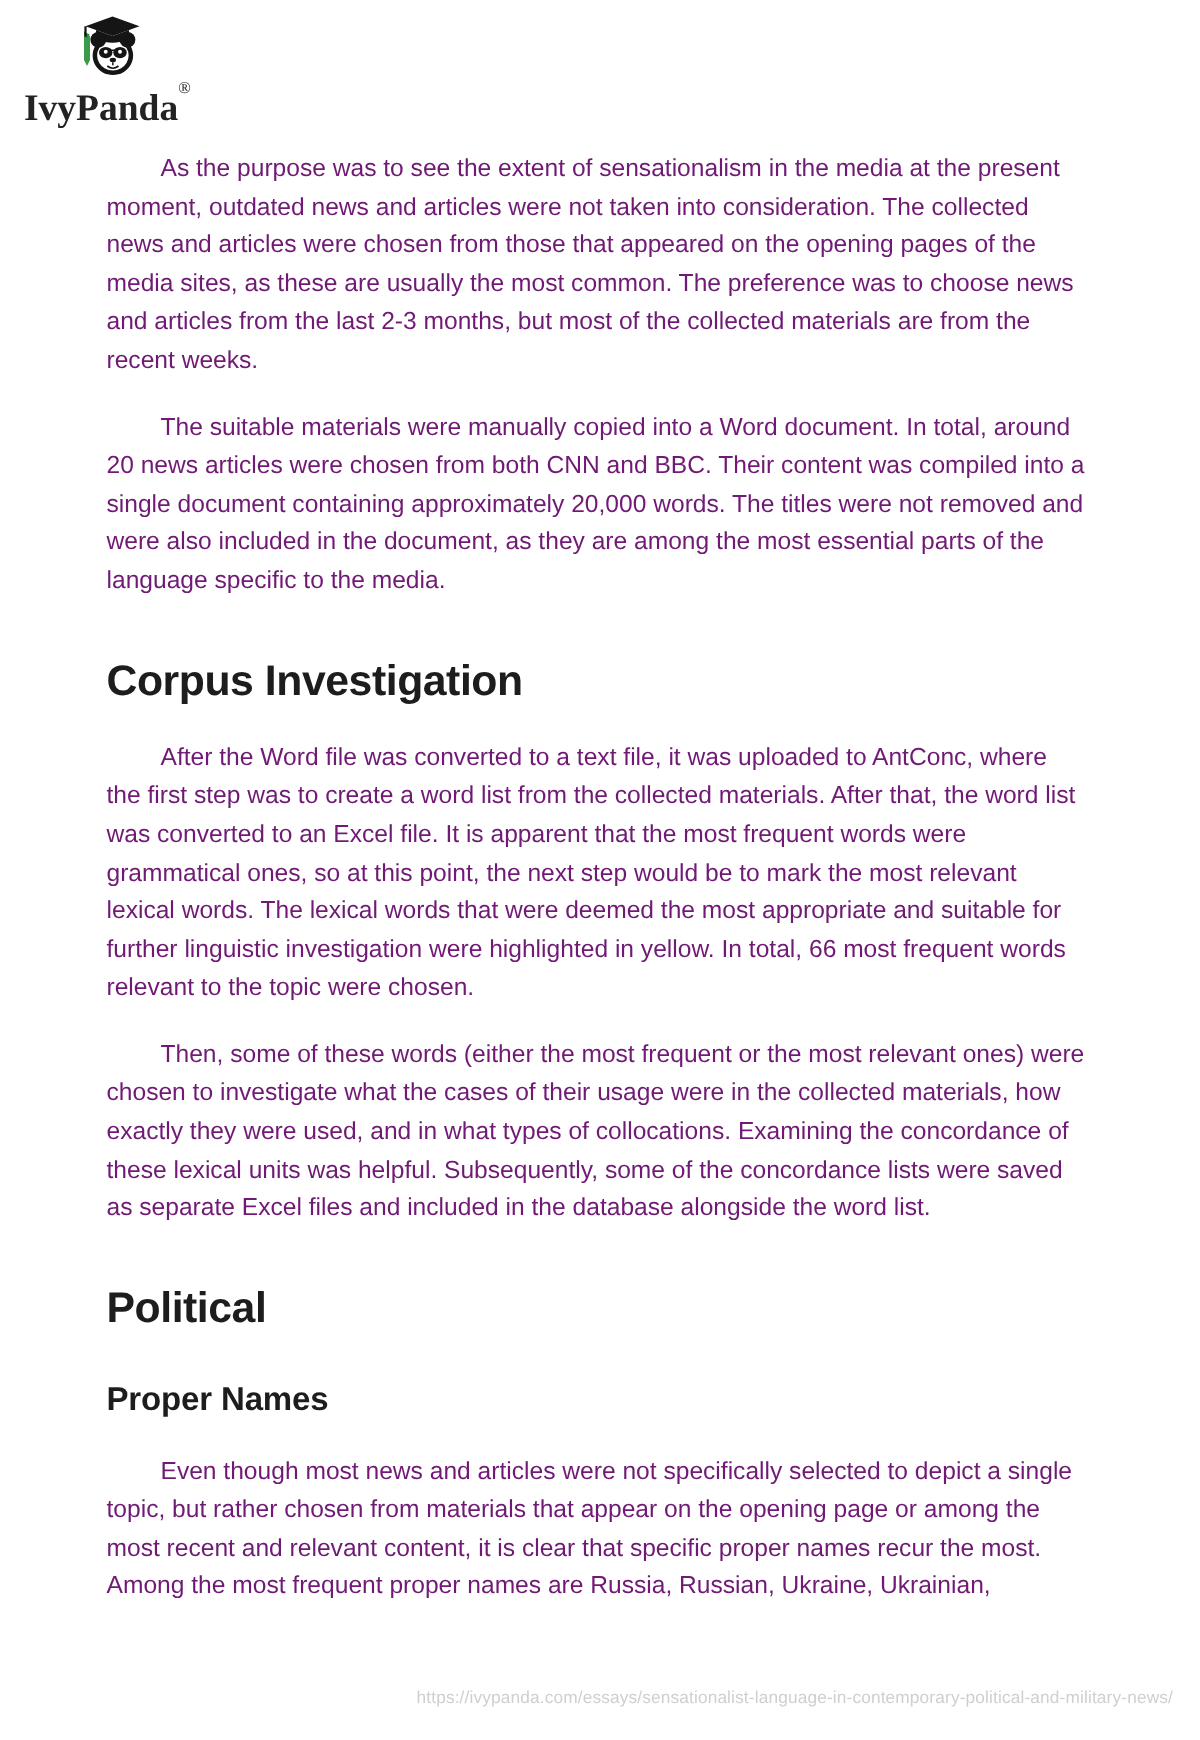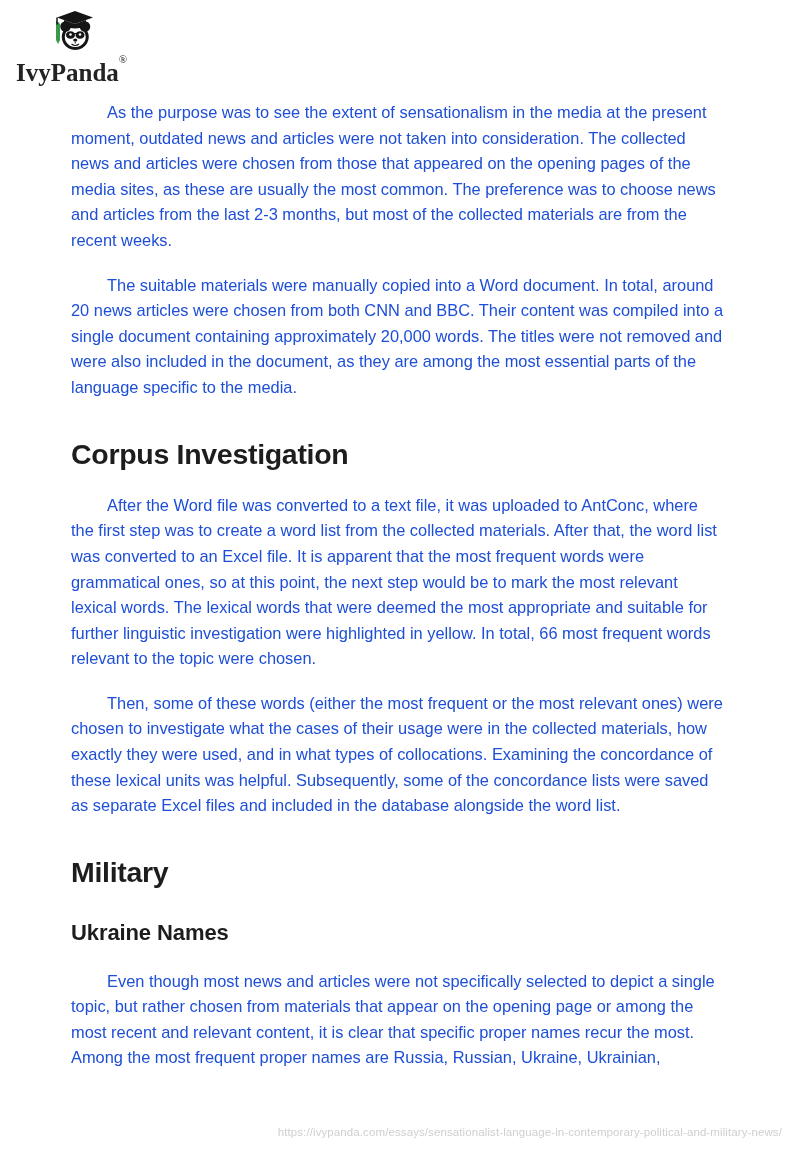--- a/index.html
+++ b/index.html
@@ -87,21 +87,21 @@
     font-weight: 700;
     color: #1d1d1d;
     margin: 0;
     padding: 0;
     letter-spacing: -0.1px;
     line-height: 1.25;
   }
   p.doc-p {
     font-size: 16.4px;
     line-height: 25.6px;
-    color: #1d4ed8;
+    color: #701a75;
     margin: 0;
     padding: 0;
     text-indent: 36px;
     text-align: left;
     letter-spacing: 0px;
   }
 
   .sp-h1-top    { height: 16px; }
   .sp-after-h1  { height: 22px; }
   .sp-between-p { height: 19px; }
@@ -179,24 +179,24 @@
   <div class="sp-before-h1"></div>
   <h1 class="doc-h1">Corpus Investigation</h1>
 
   <div class="sp-after-h1"></div>
   <p class="doc-p">After the Word file was converted to a text file, it was uploaded to AntConc, where the first step was to create a word list from the collected materials. After that, the word list was converted to an Excel file. It is apparent that the most frequent words were grammatical ones, so at this point, the next step would be to mark the most relevant lexical words. The lexical words that were deemed the most appropriate and suitable for further linguistic investigation were highlighted in yellow. In total, 66 most frequent words relevant to the topic were chosen.</p>
 
   <div class="sp-between-p"></div>
   <p class="doc-p">Then, some of these words (either the most frequent or the most relevant ones) were chosen to investigate what the cases of their usage were in the collected materials, how exactly they were used, and in what types of collocations. Examining the concordance of these lexical units was helpful. Subsequently, some of the concordance lists were saved as separate Excel files and included in the database alongside the word list.</p>
 
   <div class="sp-before-h1"></div>
-  <h1 class="doc-h1">Military</h1>
+  <h1 class="doc-h1">Political</h1>
 
   <div class="sp-before-h2"></div>
-  <h2 class="doc-h2">Ukraine Names</h2>
+  <h2 class="doc-h2">Proper Names</h2>
 
   <div class="sp-after-h2"></div>
   <p class="doc-p">Even though most news and articles were not specifically selected to depict a single topic, but rather chosen from materials that appear on the opening page or among the most recent and relevant content, it is clear that specific proper names recur the most. Among the most frequent proper names are Russia, Russian, Ukraine, Ukrainian,</p>
 
 </div>
 
 <div class="page-footer">
   <span class="footer-url">https://ivypanda.com/essays/sensationalist-language-in-contemporary-political-and-military-news/</span>
 </div>
 

